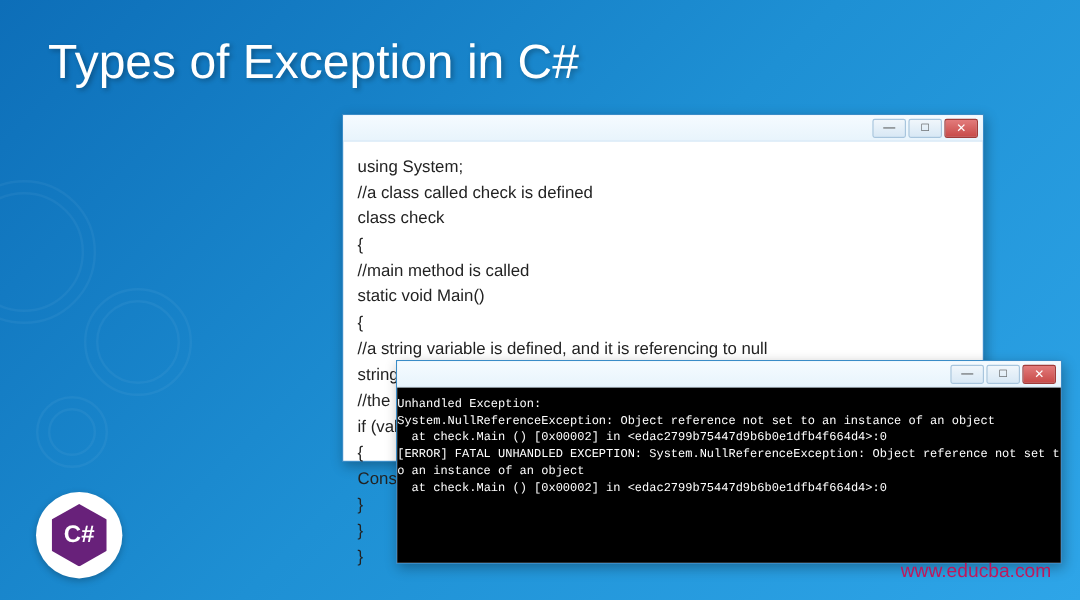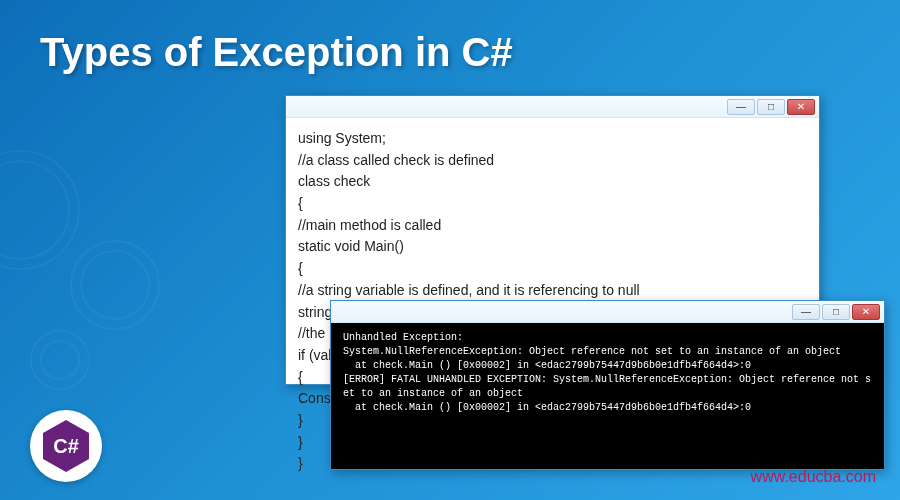--- a/index.html
+++ b/index.html
@@ -26,21 +26,21 @@
     }
     .gear1 { width: 120px; height: 120px; top: 150px; left: -40px; }
     .gear2 { width: 90px; height: 90px; top: 240px; left: 70px; }
     .gear3 { width: 60px; height: 60px; top: 330px; left: 30px; }
     .title {
       position: absolute;
       top: 30px;
       left: 40px;
       color: #fff;
       font-size: 40px;
-      font-weight: bold;
+      font-weight: normal;
       text-shadow: 2px 2px 4px rgba(0,0,0,0.3);
     }
     .window {
       position: absolute;
       background: #fff;
       border: 1px solid #3a8cc7;
       box-shadow: 2px 3px 10px rgba(0,0,0,0.3);
     }
     .titlebar {
       height: 22px;
@@ -89,21 +89,21 @@
       left: 330px;
       width: 555px;
       height: 170px;
     }
     .console-body {
       background: #000;
       color: #fff;
       font-family: "Courier New", monospace;
       font-size: 10px;
       line-height: 1.4;
-      padding: 8px 12px;
+      padding: 8px 0;
       height: calc(100% - 22px);
       white-space: pre-wrap;
       word-break: break-all;
     }
     .logo-wrap {
       position: absolute;
       bottom: 18px;
       left: 30px;
       width: 72px;
       height: 72px;

